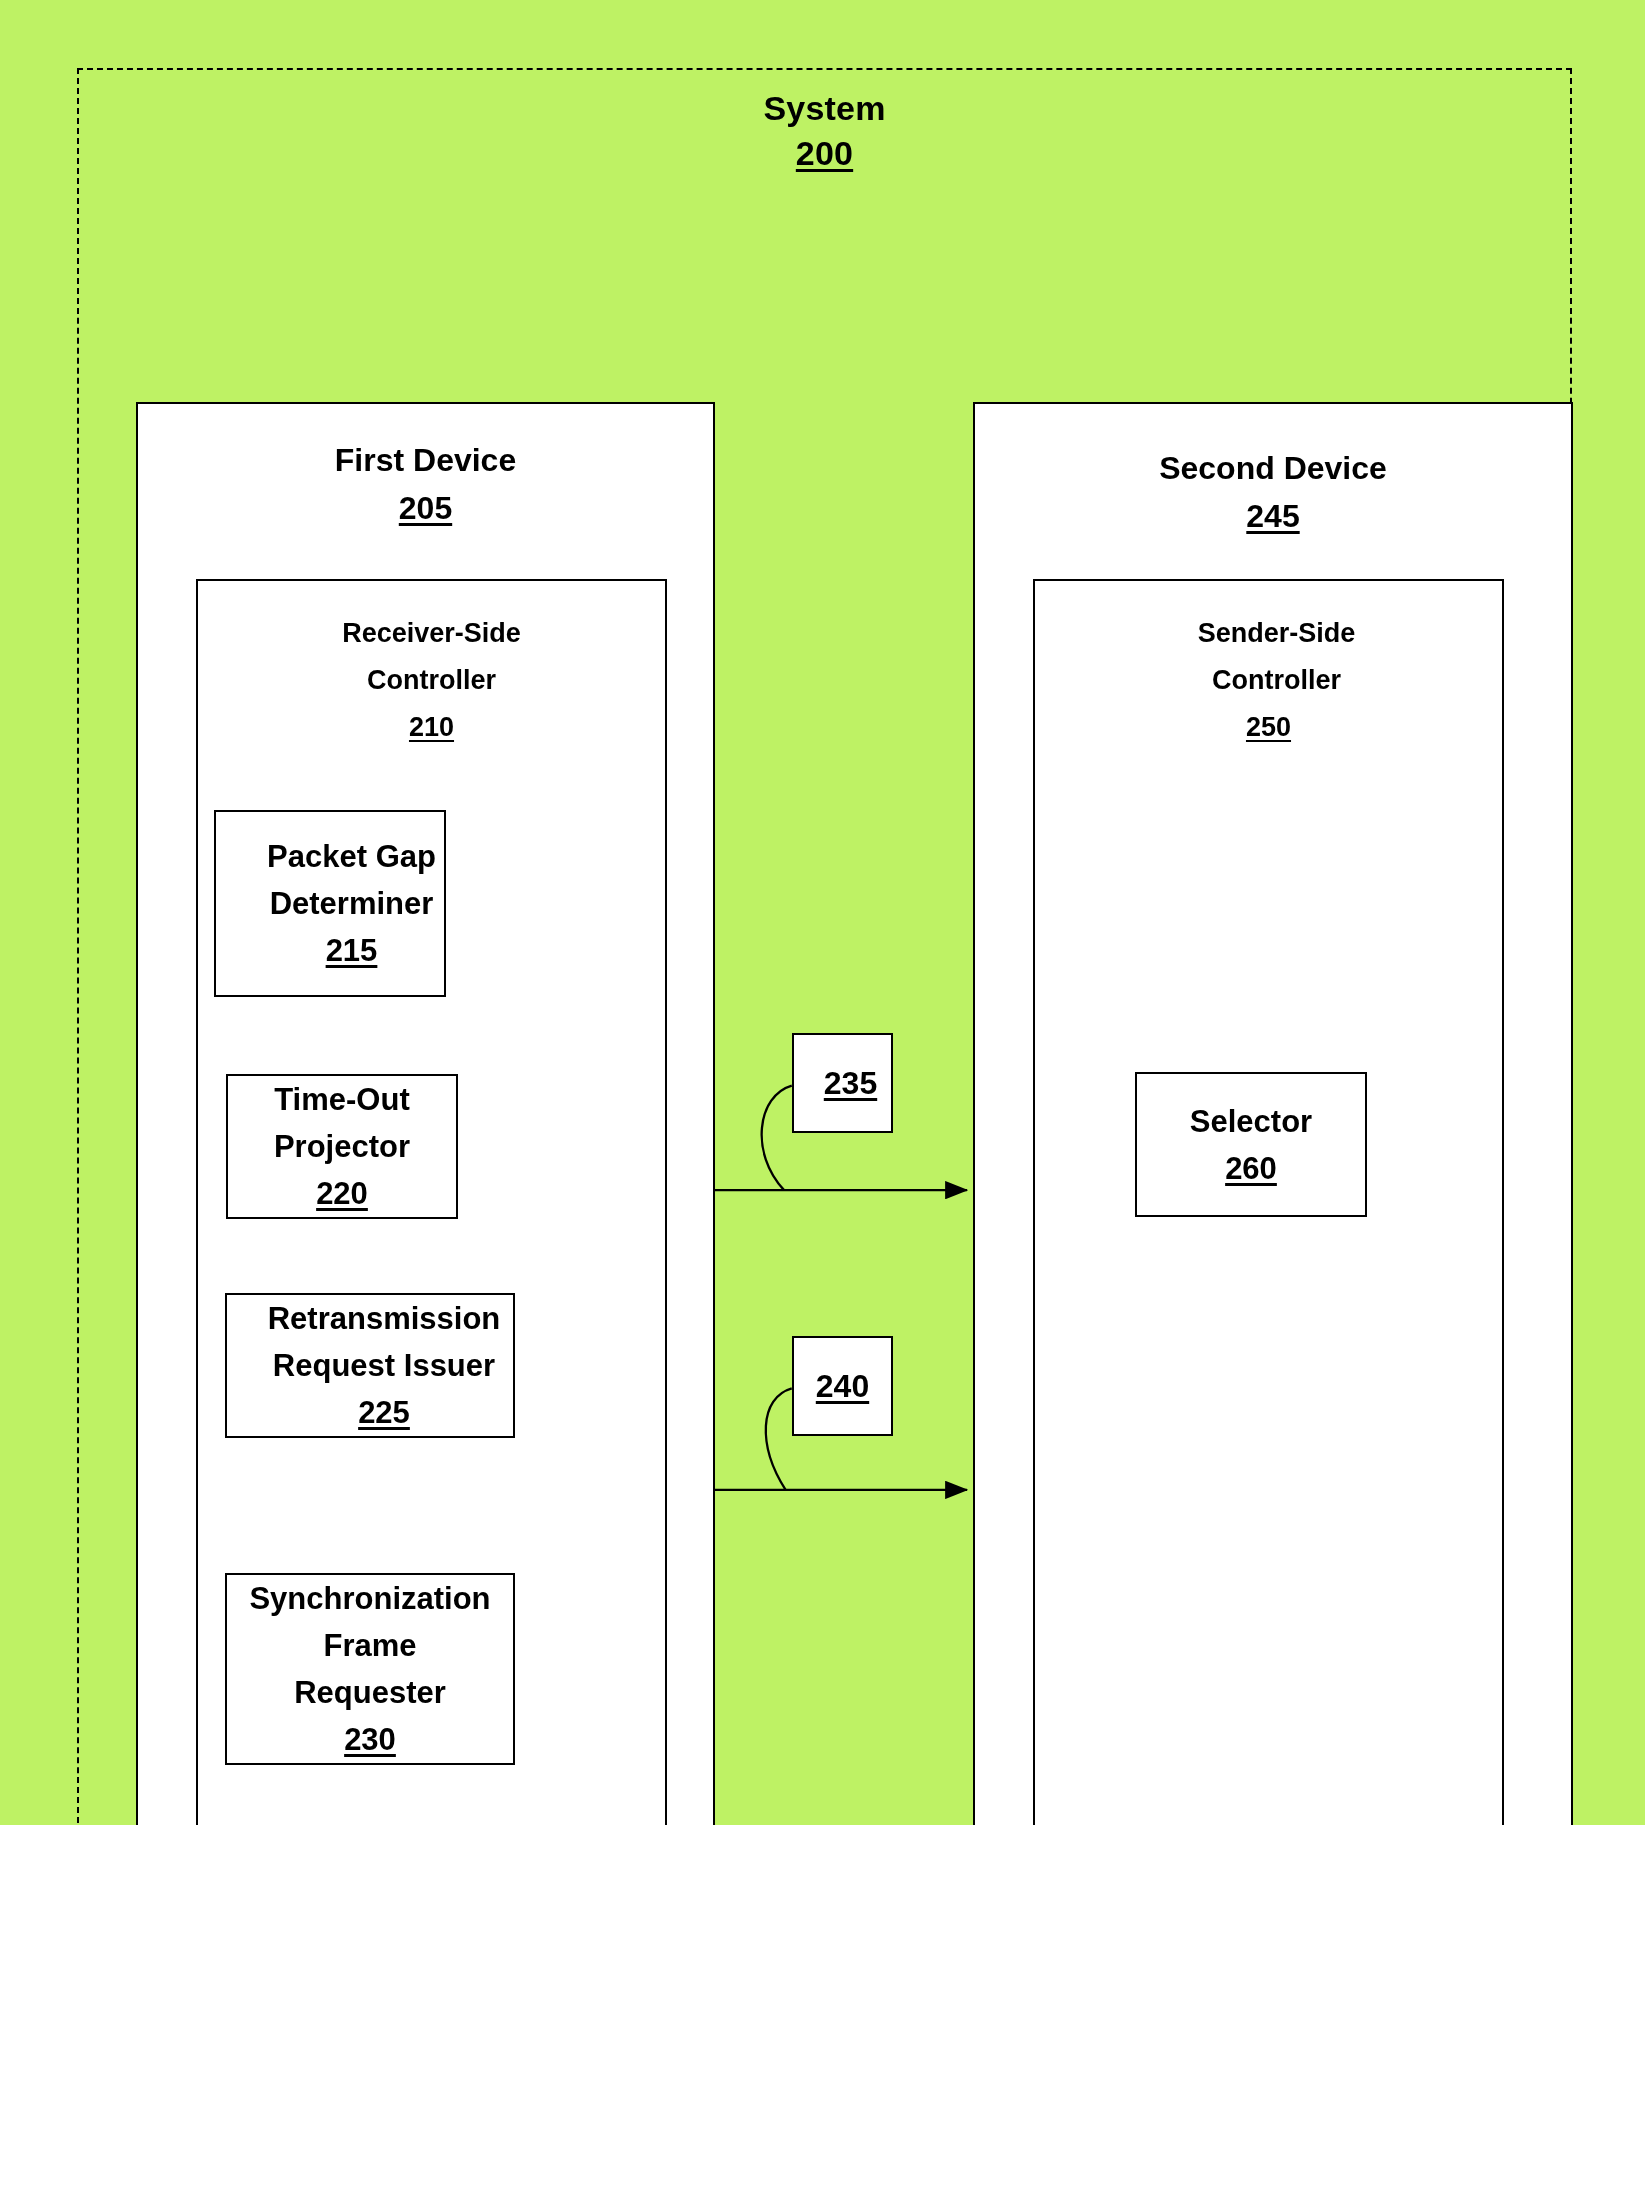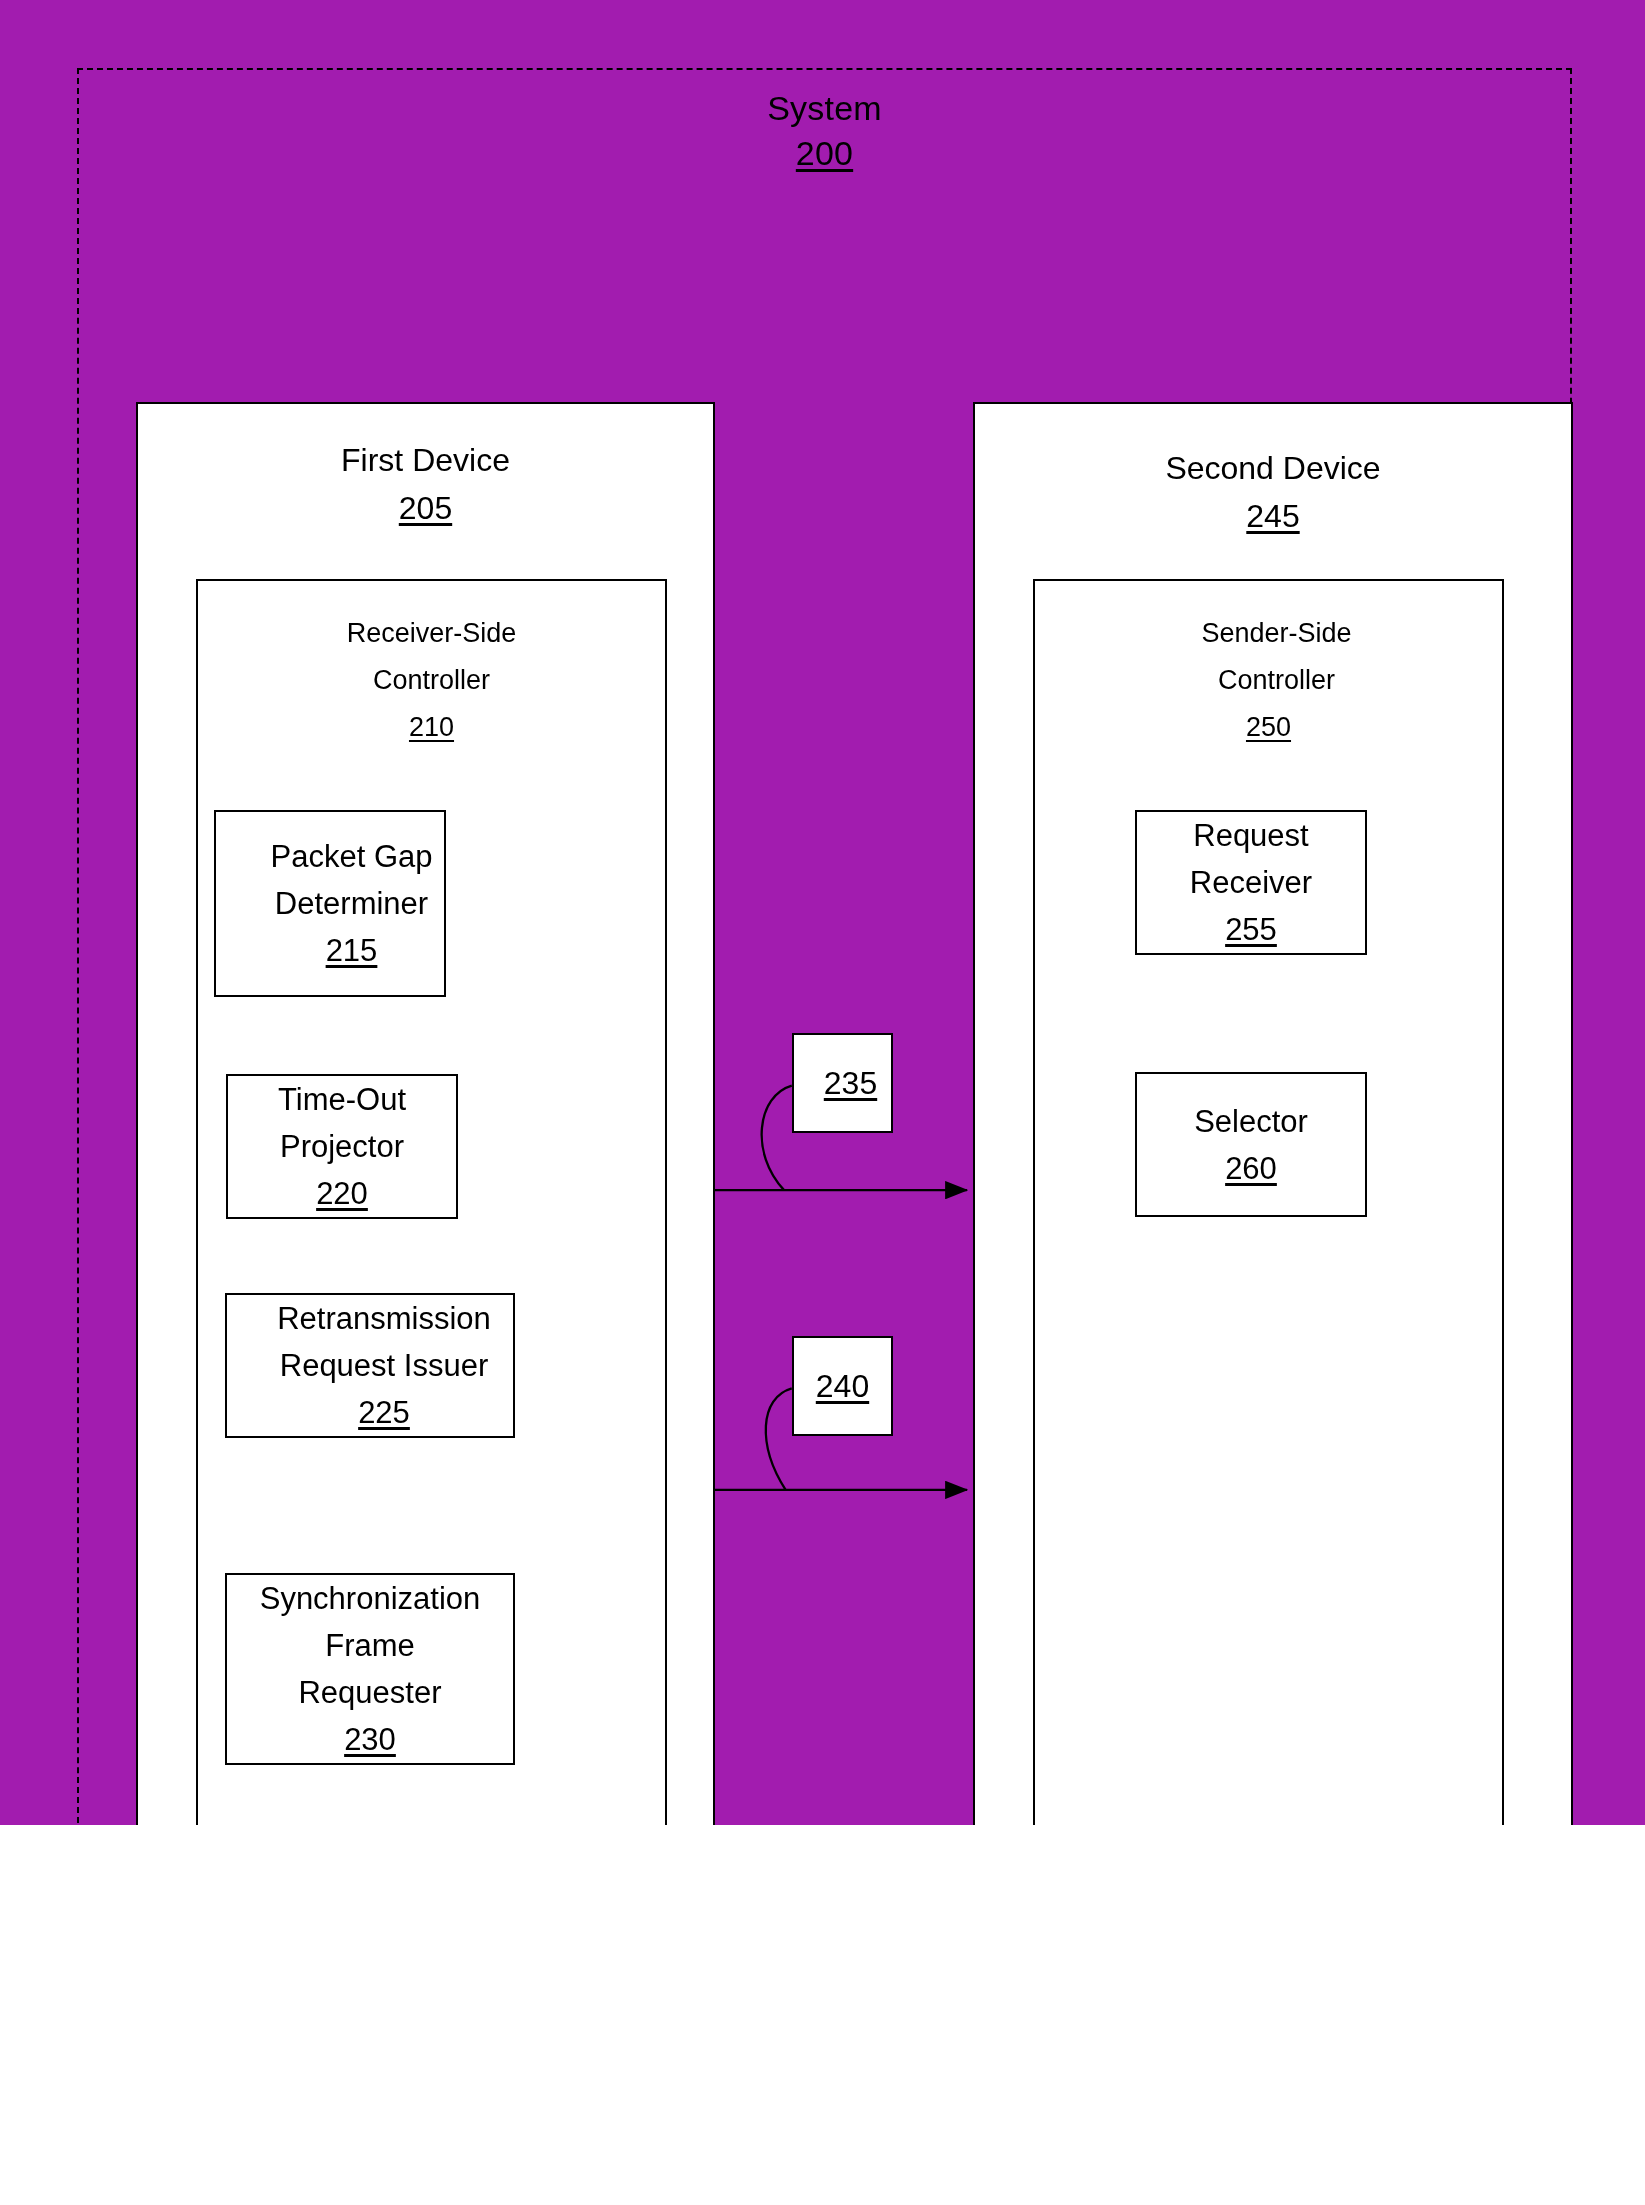--- a/index.html
+++ b/index.html
@@ -8,22 +8,23 @@
     background: #ffffff;
   }
   body {
     font-family: "Liberation Sans", sans-serif;
     color: #000000;
   }
   #page {
     position: relative;
     width: 1645px;
     height: 1825px;
-    background: #a21caf;
+    background: #bef264;
     overflow: hidden;
+    font-weight: bold;
   }
 
   
   #system-boundary {
     position: absolute;
     left: 77px;
     top: 68px;
     width: 1495px;
     height: 1955px;
     border: 2.3px dashed #000000;
@@ -253,25 +254,20 @@
     <div id="sender-controller-box" class="controller-box">
 
       <div class="controller-title">
         <div style="white-space:pre-line;padding-left:16px;">Sender-Side
 Controller</div>
         <div>
           <span class="num">250</span>
         </div>
       </div>
 
-      <div id="request-receiver-box" class="component-box">
-        <div class="component-label">Request
-Receiver</div>
-        <div class="component-num">255</div>
-      </div>
 
       <div id="selector-box" class="component-box">
         <div class="component-label">Selector</div>
         <div class="component-num">260</div>
       </div>
 
     </div>
   </div>
 
   <div id="ref-235-box" class="ref-box">

